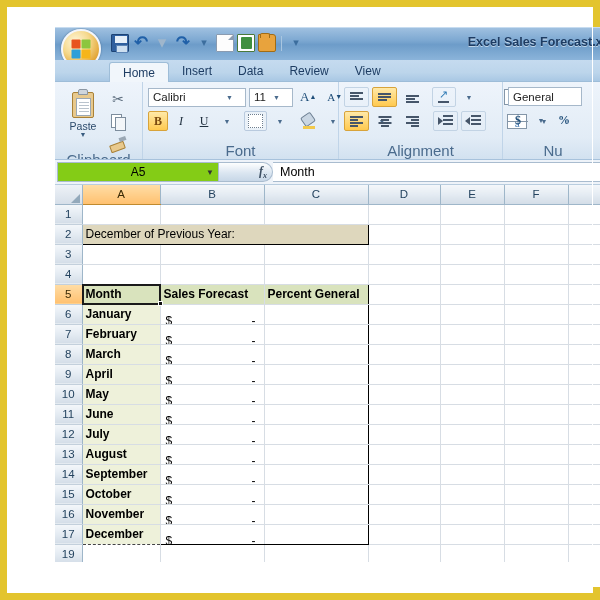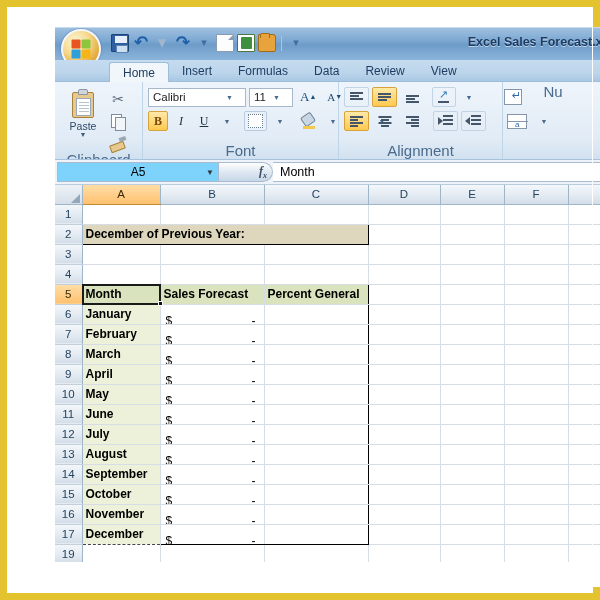--- a/index.html
+++ b/index.html
@@ -231,21 +231,21 @@
   
   .fbar{
     height:25px;
     background:#eef3f9;
     border-bottom:1px solid #b9cddf;
     display:flex;align-items:center;
     padding:2px 0 2px 2px;
   }
   .namebox{
     width:162px;height:20px;
-    background:#7dd3fc;border:1px solid #a9bccf;
+    background:#84cc16;border:1px solid #a9bccf;
     display:flex;align-items:center;justify-content:center;
     font-size:12px;color:#000;position:relative;
   }
   .namebox .caret{position:absolute;right:4px;font-size:8px;color:#333;}
   .fx-sep{
     width:54px;height:20px;
     background:linear-gradient(to bottom,#fdfefe,#dbe6f1 55%,#c7d7e7);
     border:1px solid #a9bccf;border-left:none;
     display:flex;align-items:center;justify-content:flex-end;
     padding-right:5px;
@@ -303,21 +303,21 @@
     vertical-align:middle;
   }
   .cA{width:78px;}
   .cB{width:104px;}
   .cC{width:104px;}
   .cD{width:72px;}
   .cE{width:64px;}
   .cF{width:64px;}
   .cG{width:40px;}
 
-  .c-tan{background:#ded7bd;font-weight:bold;}
+  .c-tan{background:#ded7bd;font-weight:normal;}
   .c-green{background:#d9e3bd;font-weight:bold;}
   .c-cream{background:#eef1da;font-weight:bold;}
   .acct{position:relative;padding:0 6px 0 5px;}
   .acct .dl{position:absolute;left:5px;}
   .acct .dash{position:absolute;right:8px;}
 
   .bb-l{border-left:1px solid #000 !important;}
   .bb-r{border-right:1px solid #000 !important;}
   .bb-t{border-top:1px solid #000 !important;}
   .bb-b{border-bottom:1px solid #000 !important;}
@@ -361,21 +361,20 @@
         <span class="qicon ic-folder"></span>
         <span class="qat-sep"></span>
         <span class="qicon ic-more">▾</span>
       </div>
       <div class="win-title">Excel Sales Forecast.xls</div>
     </div>
 
     <div class="tabstrip">
       <div class="tab active">Home</div>
       <div class="tab">Insert</div>
-      <div class="tab">Formulas</div>
       <div class="tab">Data</div>
       <div class="tab">Review</div>
       <div class="tab">View</div>
     </div>
 
     <div class="ribbon">
 
       <div class="grp" style="width:88px;">
         <div class="grp-body">
           <div class="paste-btn">
@@ -531,20 +530,34 @@
               </div>
             <div class="btn" style="padding:0 1px">
                 <span class="caret" style="font-size:7px;color:#4a6b8d">▼</span>
               </div>
           </div>
         </div>
         <div class="grp-label">Alignment</div>
       </div>
 
       <div class="grp" style="width:100px;border-right:none;">
+        <div class="grp-body" style="flex-direction:column;gap:4px;">
+          <div class="row">
+            <div class="fld" style="width:74px;">
+              <span>General</span>
+            </div>
+          </div>
+          <div class="row">
+            <div class="btn dollar">$</div>
+            <div class="btn" style="padding:0 2px">
+                <span class="caret" style="font-size:7px;color:#4a6b8d">▼</span>
+              </div>
+            <div class="btn dollar">%</div>
+          </div>
+        </div>
         <div class="grp-label">Nu</div>
       </div>
 
     </div>
 
     <div class="fbar">
       <div class="namebox">
         <span>A5</span>
         <span class="caret">▼</span>
       </div>

